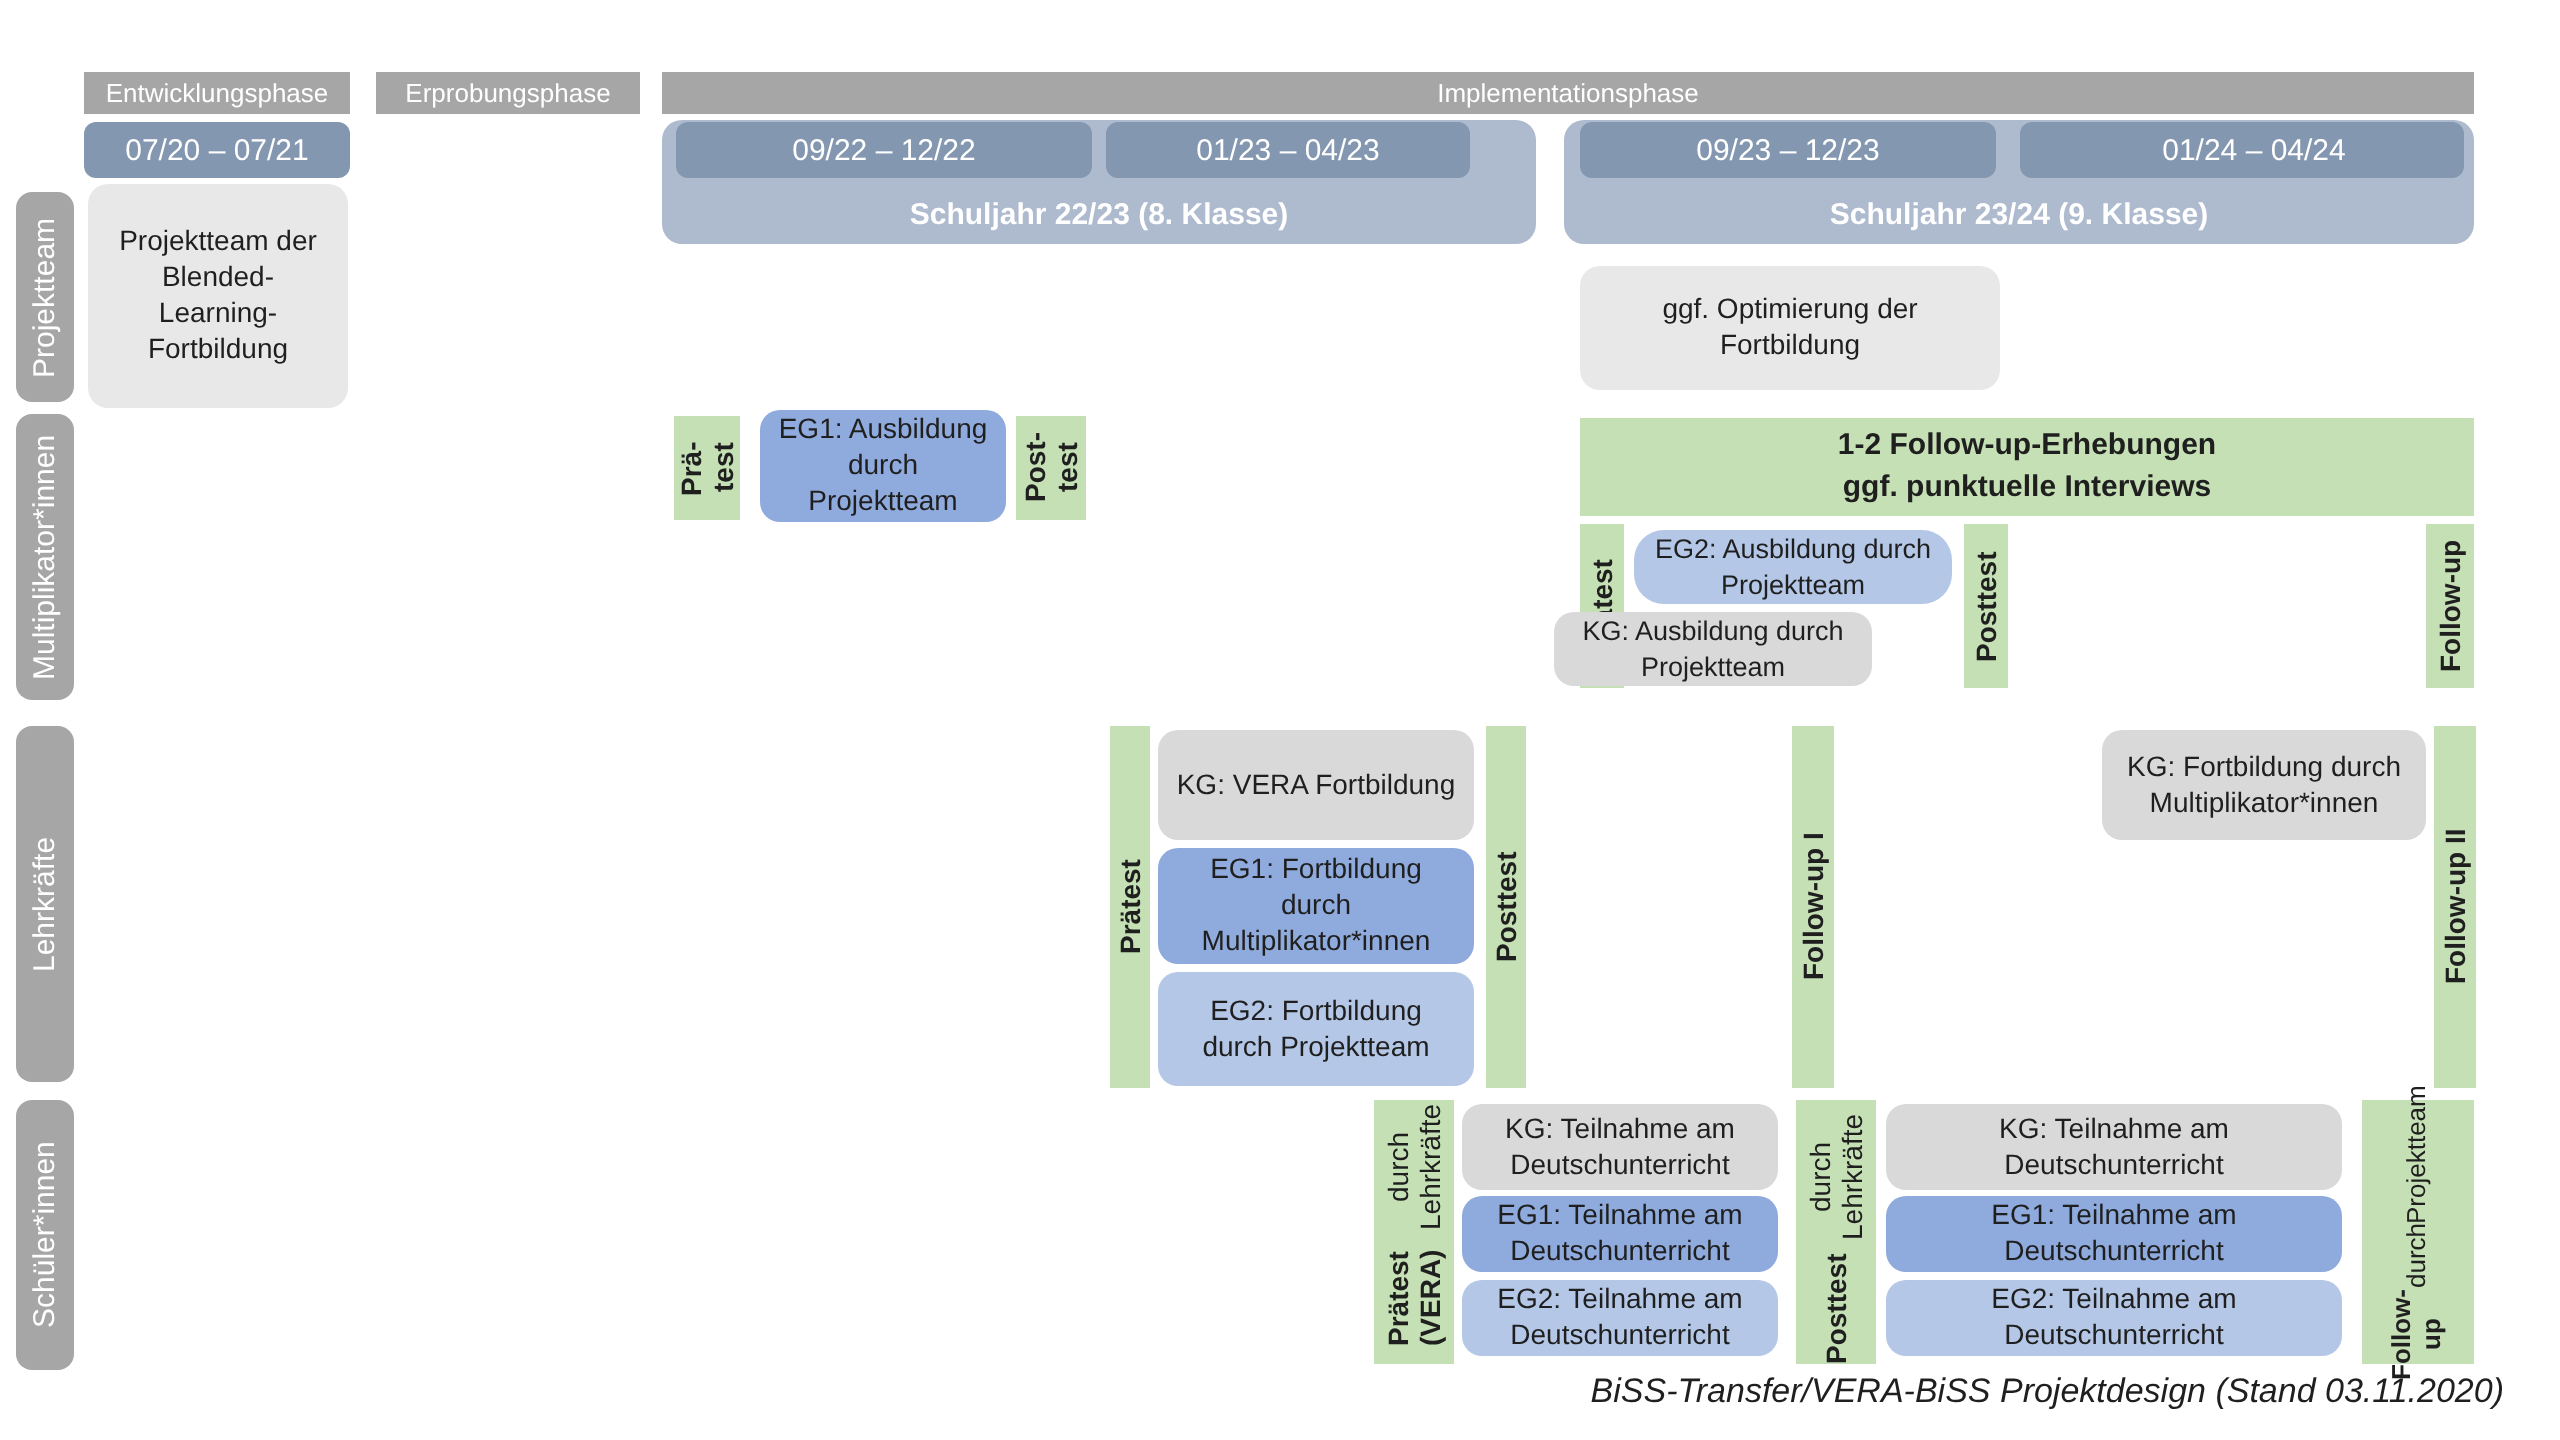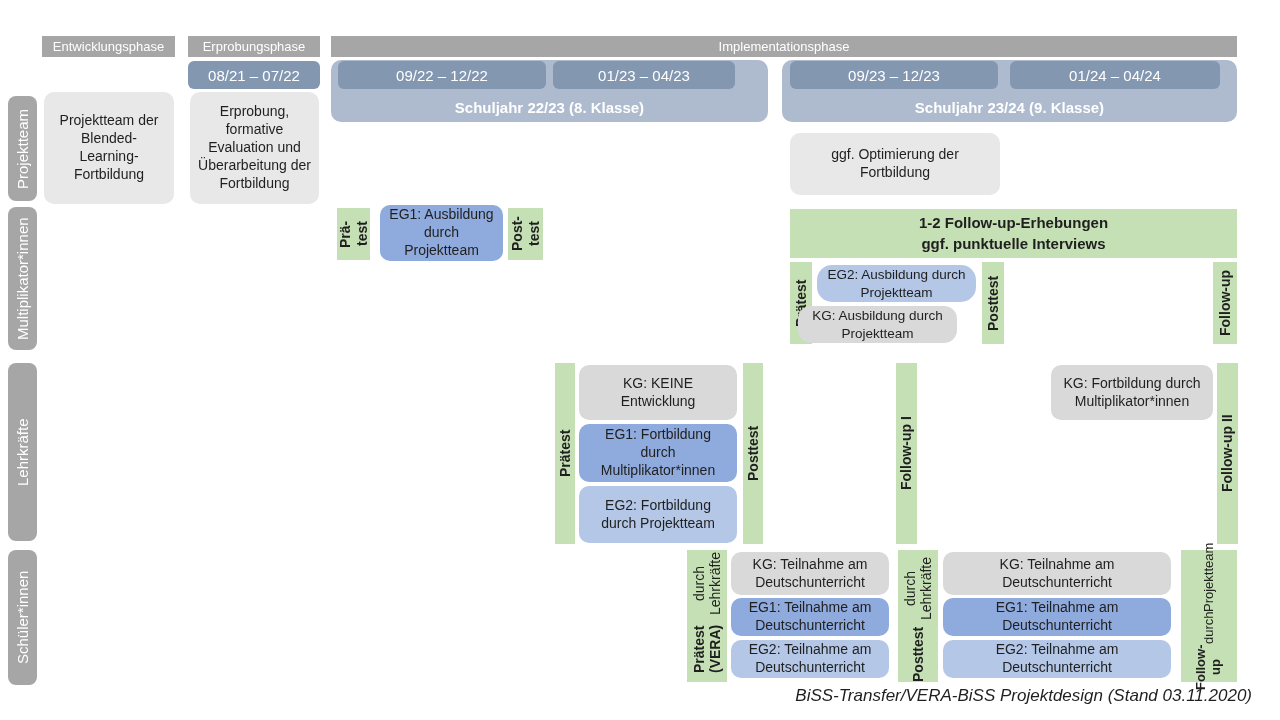--- a/index.html
+++ b/index.html
@@ -48,51 +48,50 @@
   <div class="phase" style="left:188px;width:132px;">Erprobungsphase</div>
   <div class="phase" style="left:331px;width:906px;">Implementationsphase</div>
 
   <div class="year" style="left:331px;width:437px;">
     <div class="year-label">Schuljahr 22/23 (8. Klasse)</div>
   </div>
   <div class="year" style="left:782px;width:455px;">
     <div class="year-label">Schuljahr 23/24 (9. Klasse)</div>
   </div>
 
-  <div class="period" style="left:188px;width:132px;">08/21 – 07/22</div>
+  <div class="period" style="left:42px;width:133px;">07/20 – 07/21</div>
   <div class="period" style="left:338px;width:208px;">09/22 – 12/22</div>
   <div class="period" style="left:553px;width:182px;">01/23 – 04/23</div>
   <div class="period" style="left:790px;width:208px;">09/23 – 12/23</div>
-  <div class="period" style="left:1010px;width:210px;">01/24 – 04/24</div>
+  <div class="period" style="left:1010px;width:210px;padding-left:12px;">01/24 – 04/24</div>
 
   <div class="rowlabel" style="top:96px;height:105px;">Projektteam</div>
   <div class="rowlabel" style="top:207px;height:143px;">Multiplikator*innen</div>
   <div class="rowlabel" style="top:363px;height:178px;">Lehrkräfte</div>
   <div class="rowlabel" style="top:550px;height:135px;">Schüler*innen</div>
 
   <div class="box graybox" style="left:44px;top:92px;width:130px;height:112px;">Projektteam der Blended-Learning-Fortbildung</div>
-  <div class="box graybox" style="left:190px;top:92px;width:129px;height:112px;">Erprobung, formative Evaluation und Überarbeitung der Fortbildung</div>
   <div class="box graybox" style="left:790px;top:133px;width:210px;height:62px;">ggf. Optimierung der Fortbildung</div>
 
   <div class="vgreen" style="left:337px;top:208px;width:33px;height:52px;">Prä-
 test</div>
   <div class="box eg1" style="left:380px;top:205px;width:123px;height:56px;">EG1: Ausbildung durch Projektteam</div>
   <div class="vgreen" style="left:508px;top:208px;width:35px;height:52px;">Post-
 test</div>
 
   <div class="greenbox" style="left:790px;top:209px;width:447px;height:49px;">1-2 Follow-up-Erhebungen
 ggf. punktuelle Interviews</div>
   <div class="vgreen" style="left:790px;top:262px;width:22px;height:82px;">Prätest</div>
   <div class="box eg2 small" style="left:817px;top:265px;width:159px;height:37px;border-radius:15px;">EG2: Ausbildung durch Projektteam</div>
-  <div class="box kg small" style="left:798px;top:306px;width:159px;height:37px;border-radius:13px;">KG: Ausbildung durch Projektteam</div>
+  <div class="box kg small" style="left:777px;top:306px;width:159px;height:37px;">KG: Ausbildung durch Projektteam</div>
   <div class="vgreen" style="left:982px;top:262px;width:22px;height:82px;">Posttest</div>
   <div class="vgreen" style="left:1213px;top:262px;width:24px;height:82px;">Follow-up</div>
 
   <div class="vgreen" style="left:555px;top:363px;width:20px;height:181px;">Prätest</div>
-  <div class="box kg" style="left:579px;top:365px;width:158px;height:55px;">KG: KEINE Entwicklung</div>
+  <div class="box kg" style="left:579px;top:365px;width:158px;height:55px;">KG: VERA Fortbildung</div>
   <div class="box eg1" style="left:579px;top:424px;width:158px;height:58px;">EG1: Fortbildung durch Multiplikator*innen</div>
   <div class="box eg2" style="left:579px;top:486px;width:158px;height:57px;">EG2: Fortbildung durch Projektteam</div>
   <div class="vgreen" style="left:743px;top:363px;width:20px;height:181px;">Posttest</div>
   <div class="vgreen" style="left:896px;top:363px;width:21px;height:181px;">Follow-up I</div>
   <div class="box kg" style="left:1051px;top:365px;width:162px;height:55px;text-align:center;">KG: Fortbildung durch Multiplikator*innen</div>
   <div class="vgreen" style="left:1217px;top:363px;width:21px;height:181px;">Follow-up II</div>
 
   <div class="vgreen" style="left:687px;top:550px;width:40px;height:132px;">
     <span class="vline">Prätest (VERA)</span>
     <span class="vline sub">durch Lehrkräfte</span>

